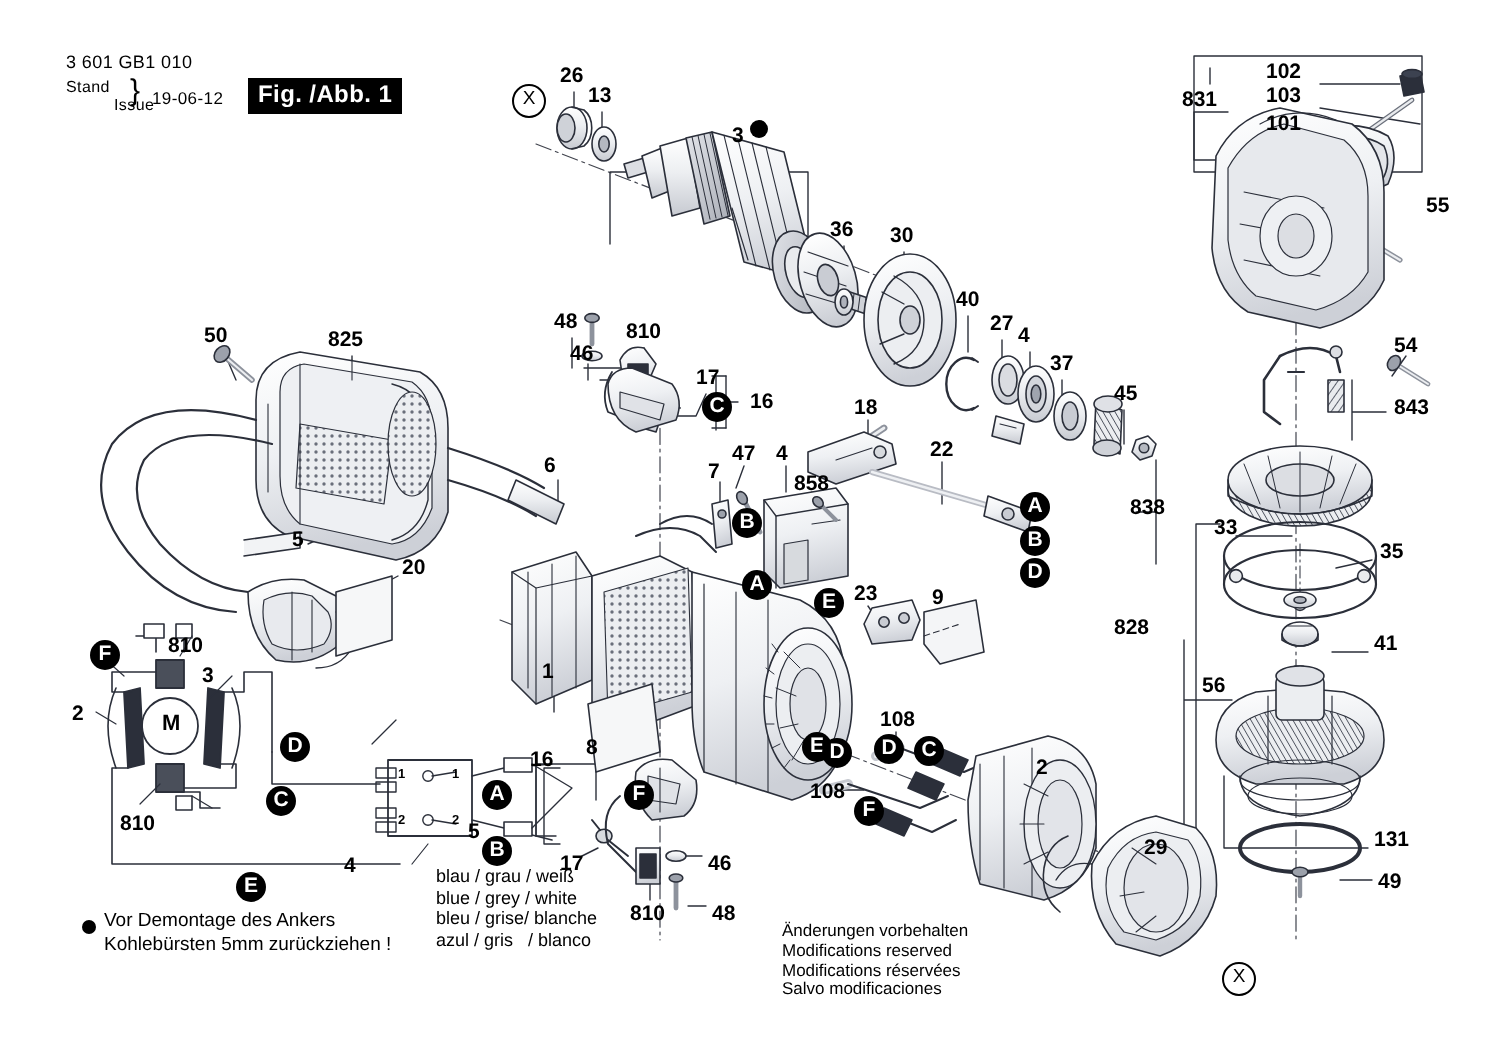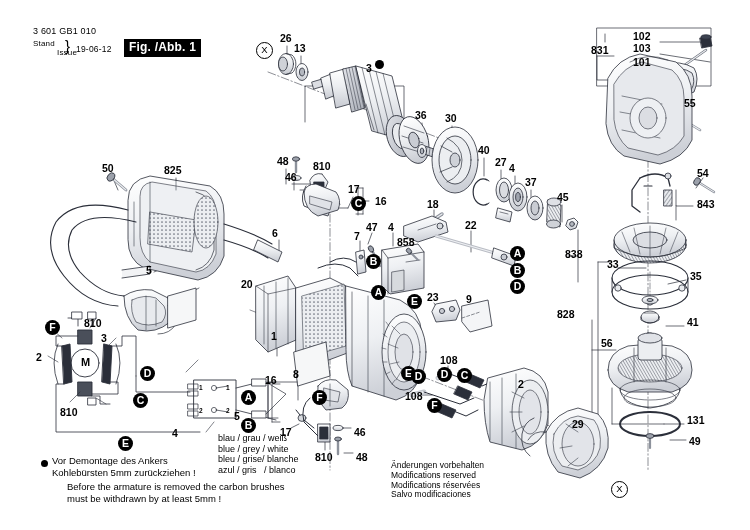--- a/index.html
+++ b/index.html
@@ -639,22 +639,20 @@
   <div id="fig">Fig. /Abb. 1</div>
 
   <div class="txtblk" id="legend-blue">blau / grau / weiß
 blue / grey / white
 bleu / grise/ blanche
 azul / gris   / blanco</div>
 
   <div id="warn-bullet"></div>
   <div class="txtblk" id="warn-de">Vor Demontage des Ankers
 Kohlebürsten 5mm zurückziehen !</div>
-  <div class="txtblk" id="warn-en">Before the armature is removed the carbon brushes
-must be withdrawn by at least 5mm !</div>
 
   <div class="txtblk" id="disclaimer">Änderungen vorbehalten
 Modifications reserved
 Modifications réservées
 Salvo modificaciones</div>
 
   <div class="lbl" style="left:81px;top:357px;font-size:11px;">M</div>
   <div class="lbl sm" style="left:199px;top:383px;font-size:6.5px;">1</div>
   <div class="lbl sm" style="left:226px;top:383px;font-size:6.5px;">1</div>
   <div class="lbl sm" style="left:199px;top:406px;font-size:6.5px;">2</div>
@@ -677,27 +675,27 @@
       <div class="lbl" style="left: 557px; top: 309px;">828</div>
       <div class="lbl" style="left: 601px; top: 338px;">56</div>
       <div class="lbl" style="left: 687px; top: 317px;">41</div>
       <div class="lbl" style="left: 687px; top: 415px;">131</div>
       <div class="lbl" style="left: 689px; top: 436px;">49</div>
       <div class="lbl" style="left: 572px; top: 419px;">29</div>
       <div class="lbl" style="left: 591px; top: 45px;">831</div>
       <div class="lbl" style="left: 633px; top: 31px;">102</div>
       <div class="lbl" style="left: 633px; top: 43px;">103</div>
       <div class="lbl" style="left: 633px; top: 57px;">101</div>
-      <div class="lbl" style="left: 684px; top: 98px;">55</div>
+      <div class="lbl" style="left: 684px; top: 98px; padding-left: 29px;">55</div>
       <div class="lbl" style="left: 697px; top: 168px;">54</div>
       <div class="lbl" style="left: 697px; top: 199px;">843</div>
       <div class="lbl" style="left: 102px; top: 163px;">50</div>
       <div class="lbl" style="left: 164px; top: 165px;">825</div>
       <div class="lbl" style="left: 146px; top: 265px;">5</div>
-      <div class="lbl" style="left: 201px; top: 279px; margin-left: 40px;">20</div>
+      <div class="lbl" style="left: 201px; top: 279px;">20</div>
       <div class="lbl" style="left: 277px; top: 156px;">48</div>
       <div class="lbl" style="left: 285px; top: 172px;">46</div>
       <div class="lbl" style="left: 313px; top: 161px;">810</div>
       <div class="lbl" style="left: 348px; top: 184px;">17</div>
       <div class="lbl" style="left: 375px; top: 196px;">16</div>
       <div class="lbl" style="left: 272px; top: 228px;">6</div>
       <div class="lbl" style="left: 354px; top: 231px;">7</div>
       <div class="lbl" style="left: 366px; top: 222px;">47</div>
       <div class="lbl" style="left: 388px; top: 222px;">4</div>
       <div class="lbl" style="left: 397px; top: 237px;">858</div>

